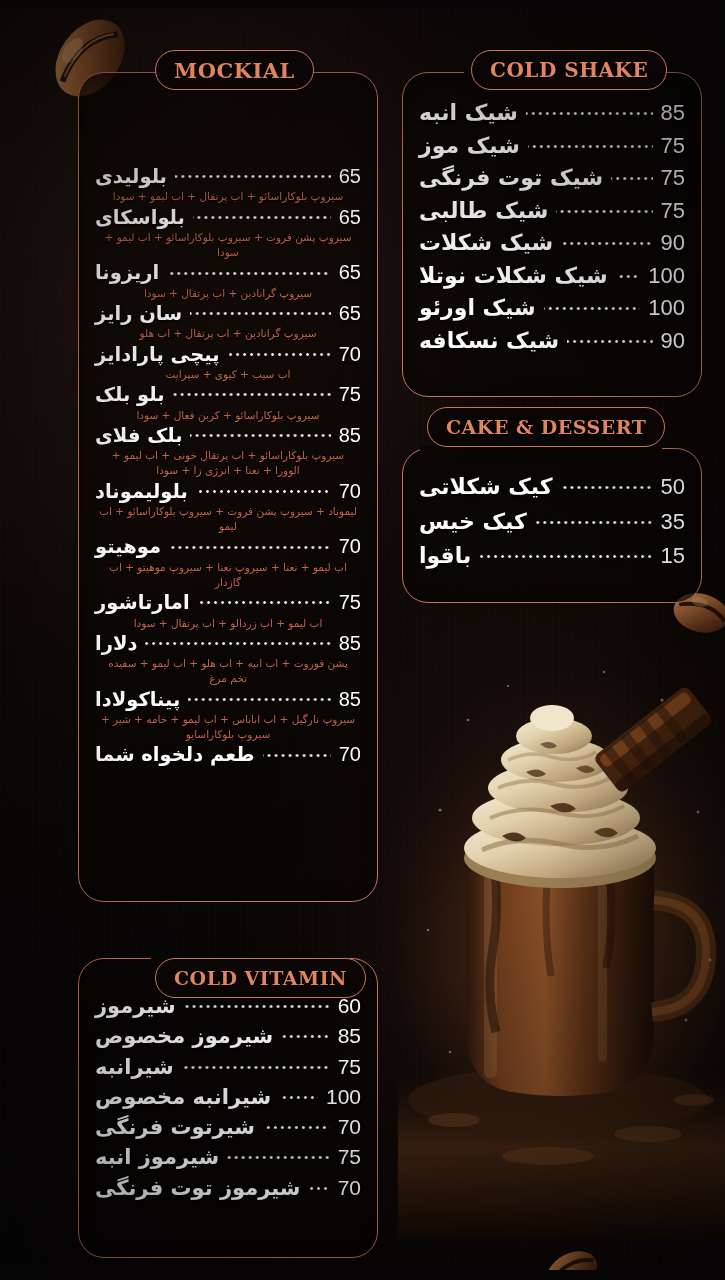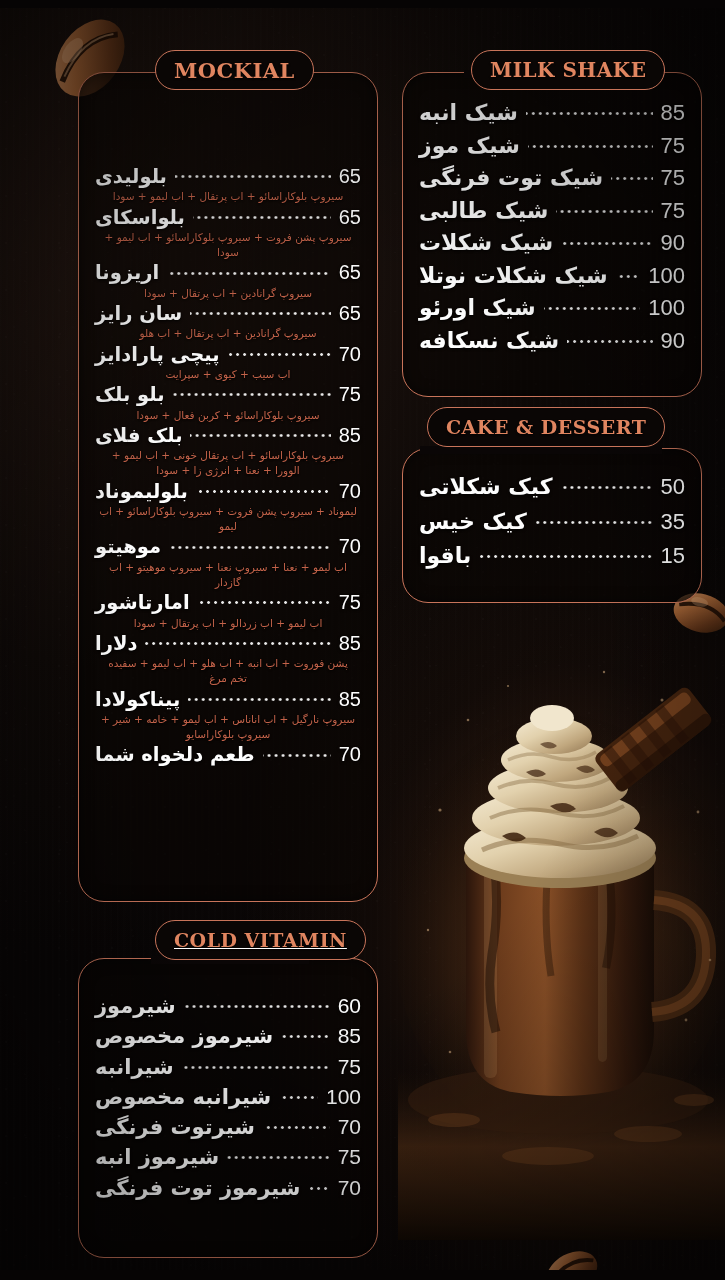--- a/index.html
+++ b/index.html
@@ -123,21 +123,21 @@
     font-size: 21px;
     letter-spacing: .5px;
     color: #e08560;
     white-space: nowrap;
     direction: ltr;
     text-shadow: 0 1px 2px rgba(0,0,0,.9);
   }
   #badge-mockial     { left: 155px; top: 50px;  }
   #badge-milkshake   { left: 471px; top: 50px;  }
   #badge-cake        { left: 427px; top: 407px; }
-  #badge-coldvitamin { left: 155px; top: 920px; text-decoration: underline; }
+  #badge-coldvitamin { left: 155px; top: 958px; }
 
   #badge-cake .badge-label { font-size: 19px; }
   #badge-coldvitamin .badge-label { font-size: 19px; }
   #badge-milkshake .badge-label { font-size: 20px; }
 
   
   .items {
     position: absolute;
     left: 0; right: 0;
     padding: 0 16px;
@@ -530,21 +530,21 @@
       <div class="item">
         <div class="item-row">
           <span class="item-name">شیک نسکافه</span>
           <span class="leader"></span>
           <span class="item-price">90</span>
         </div>
       </div>
     </div>
 </section>
 <div class="badge" id="badge-milkshake">
-  <span class="badge-label">MILK SHAKE</span>
+  <span class="badge-label">COLD SHAKE</span>
 </div>
 
 <section class="card" id="card-cake">
   <div class="card-notch" style="left:17px; width:242px;"></div>
   <div class="items" id="items-cake">
       <div class="item">
         <div class="item-row">
           <span class="item-name">کیک شکلاتی</span>
           <span class="leader"></span>
           <span class="item-price">50</span>

